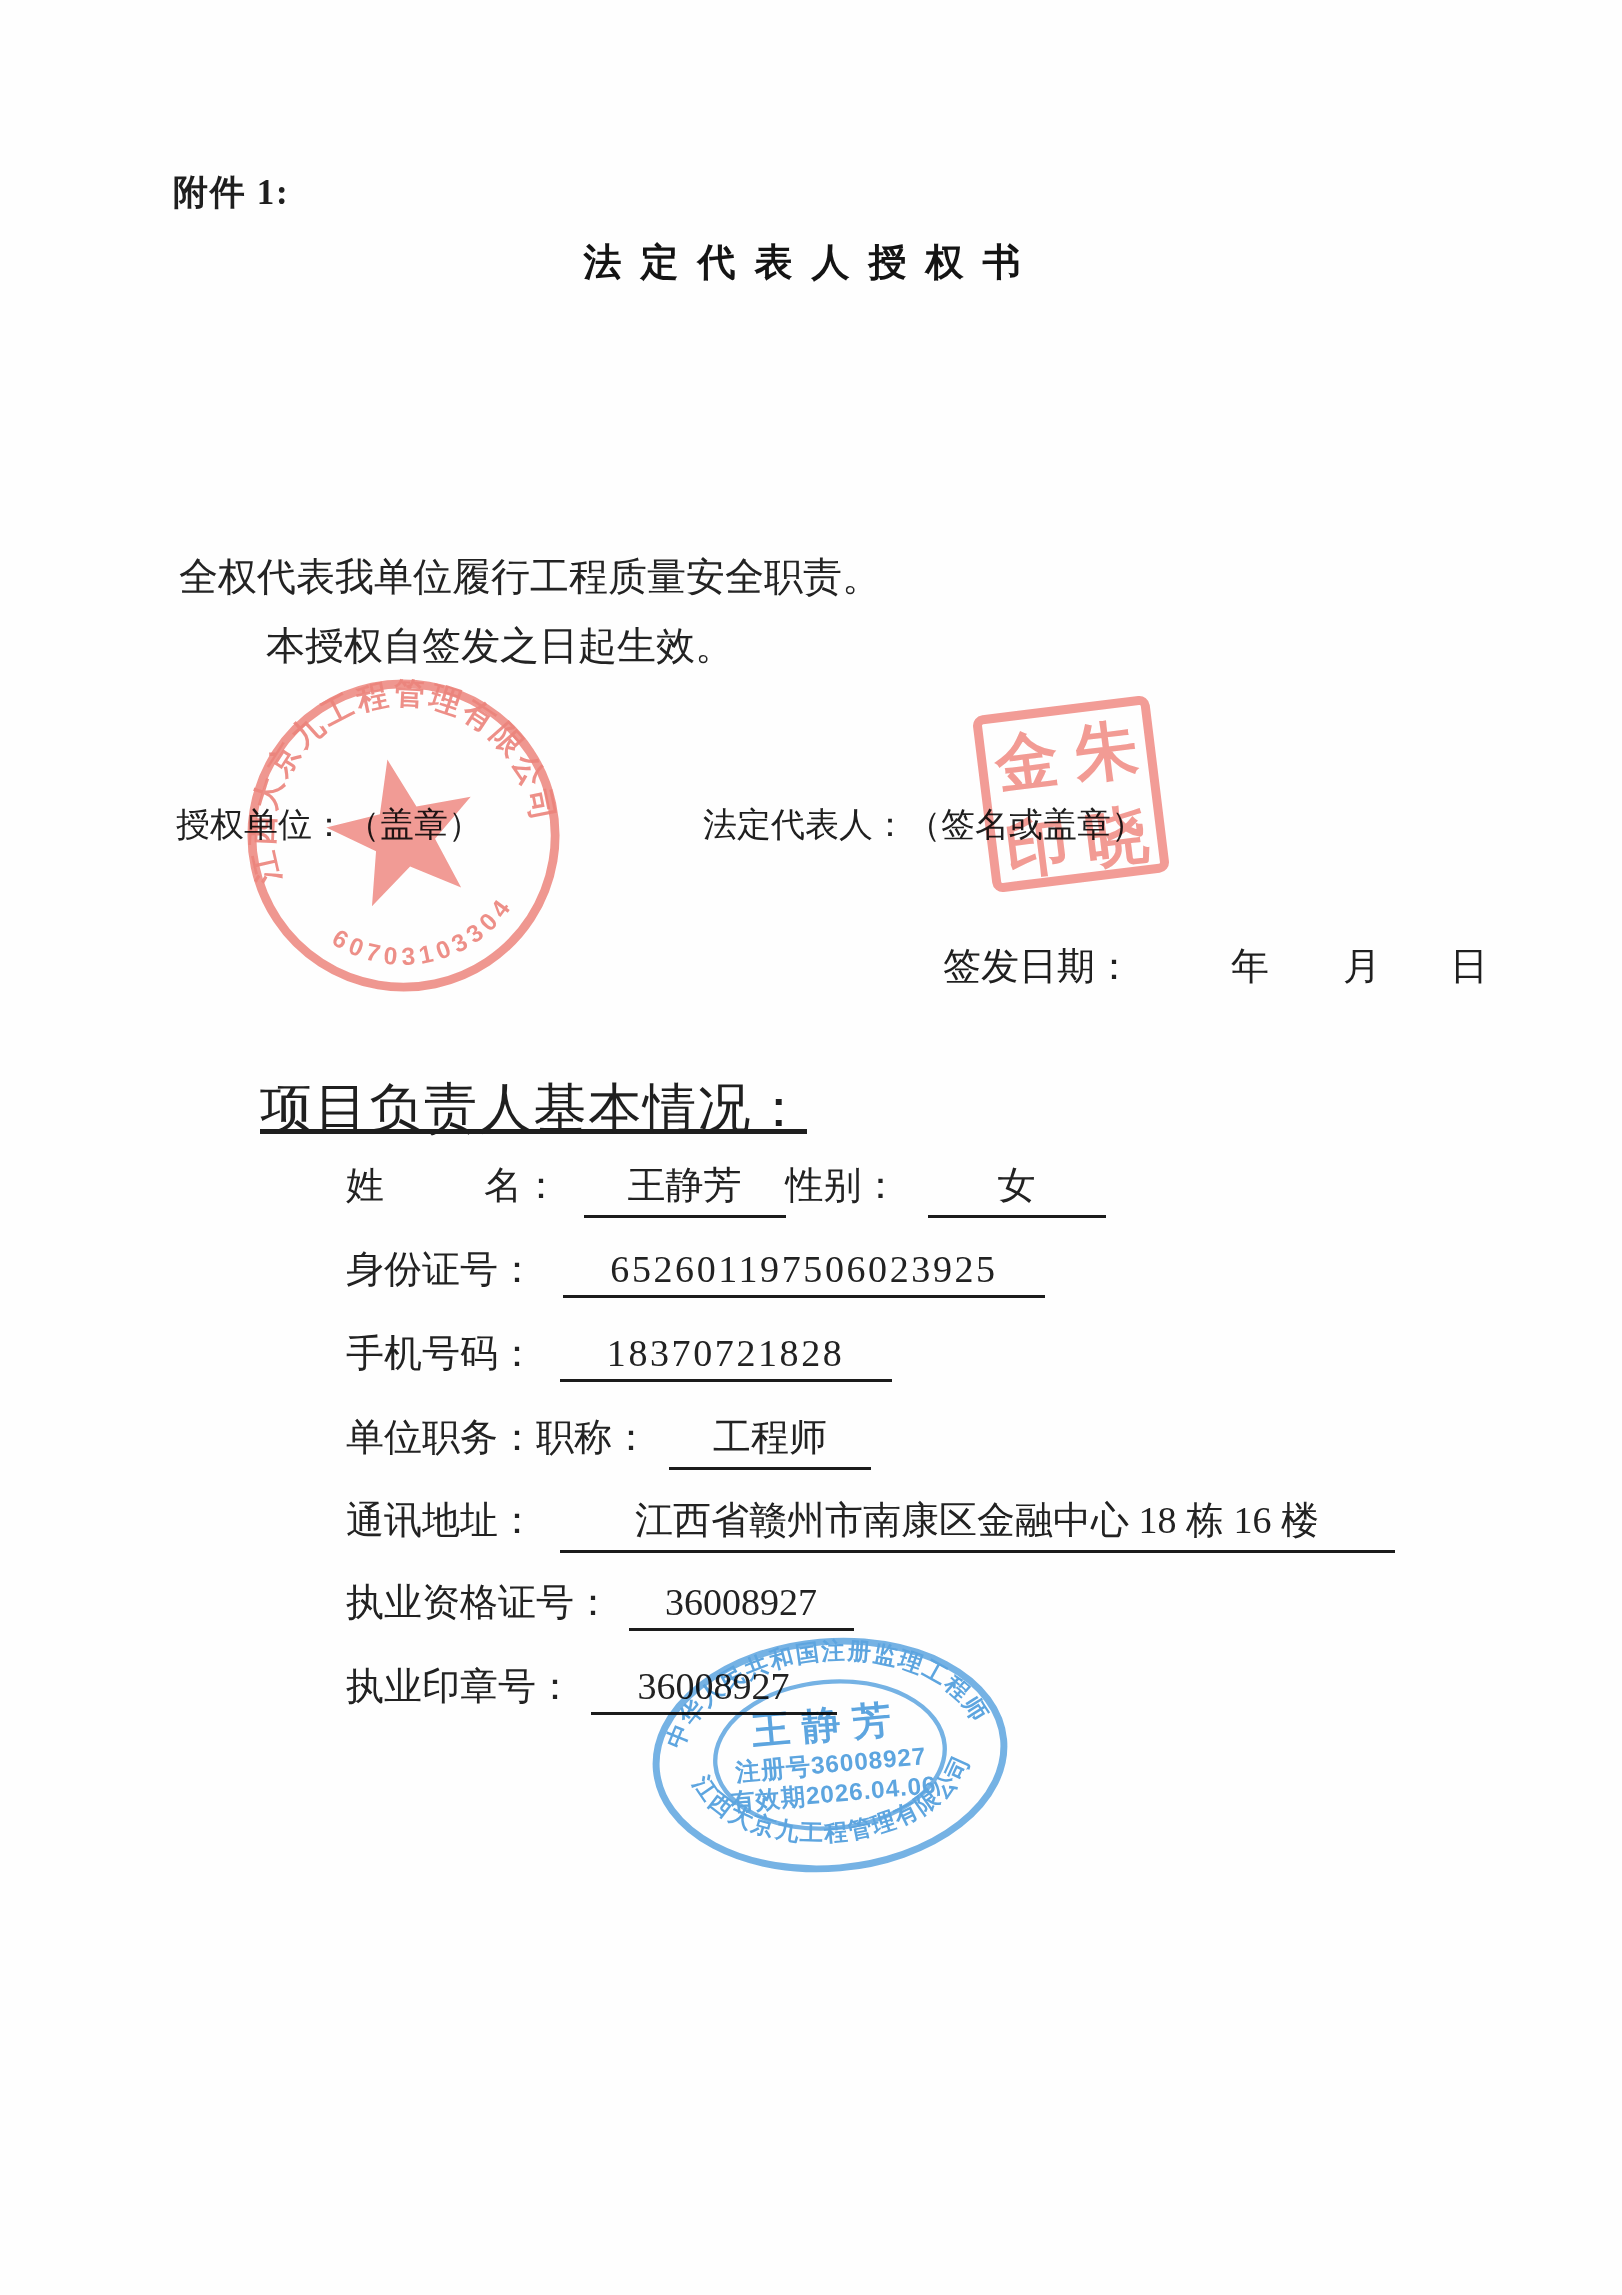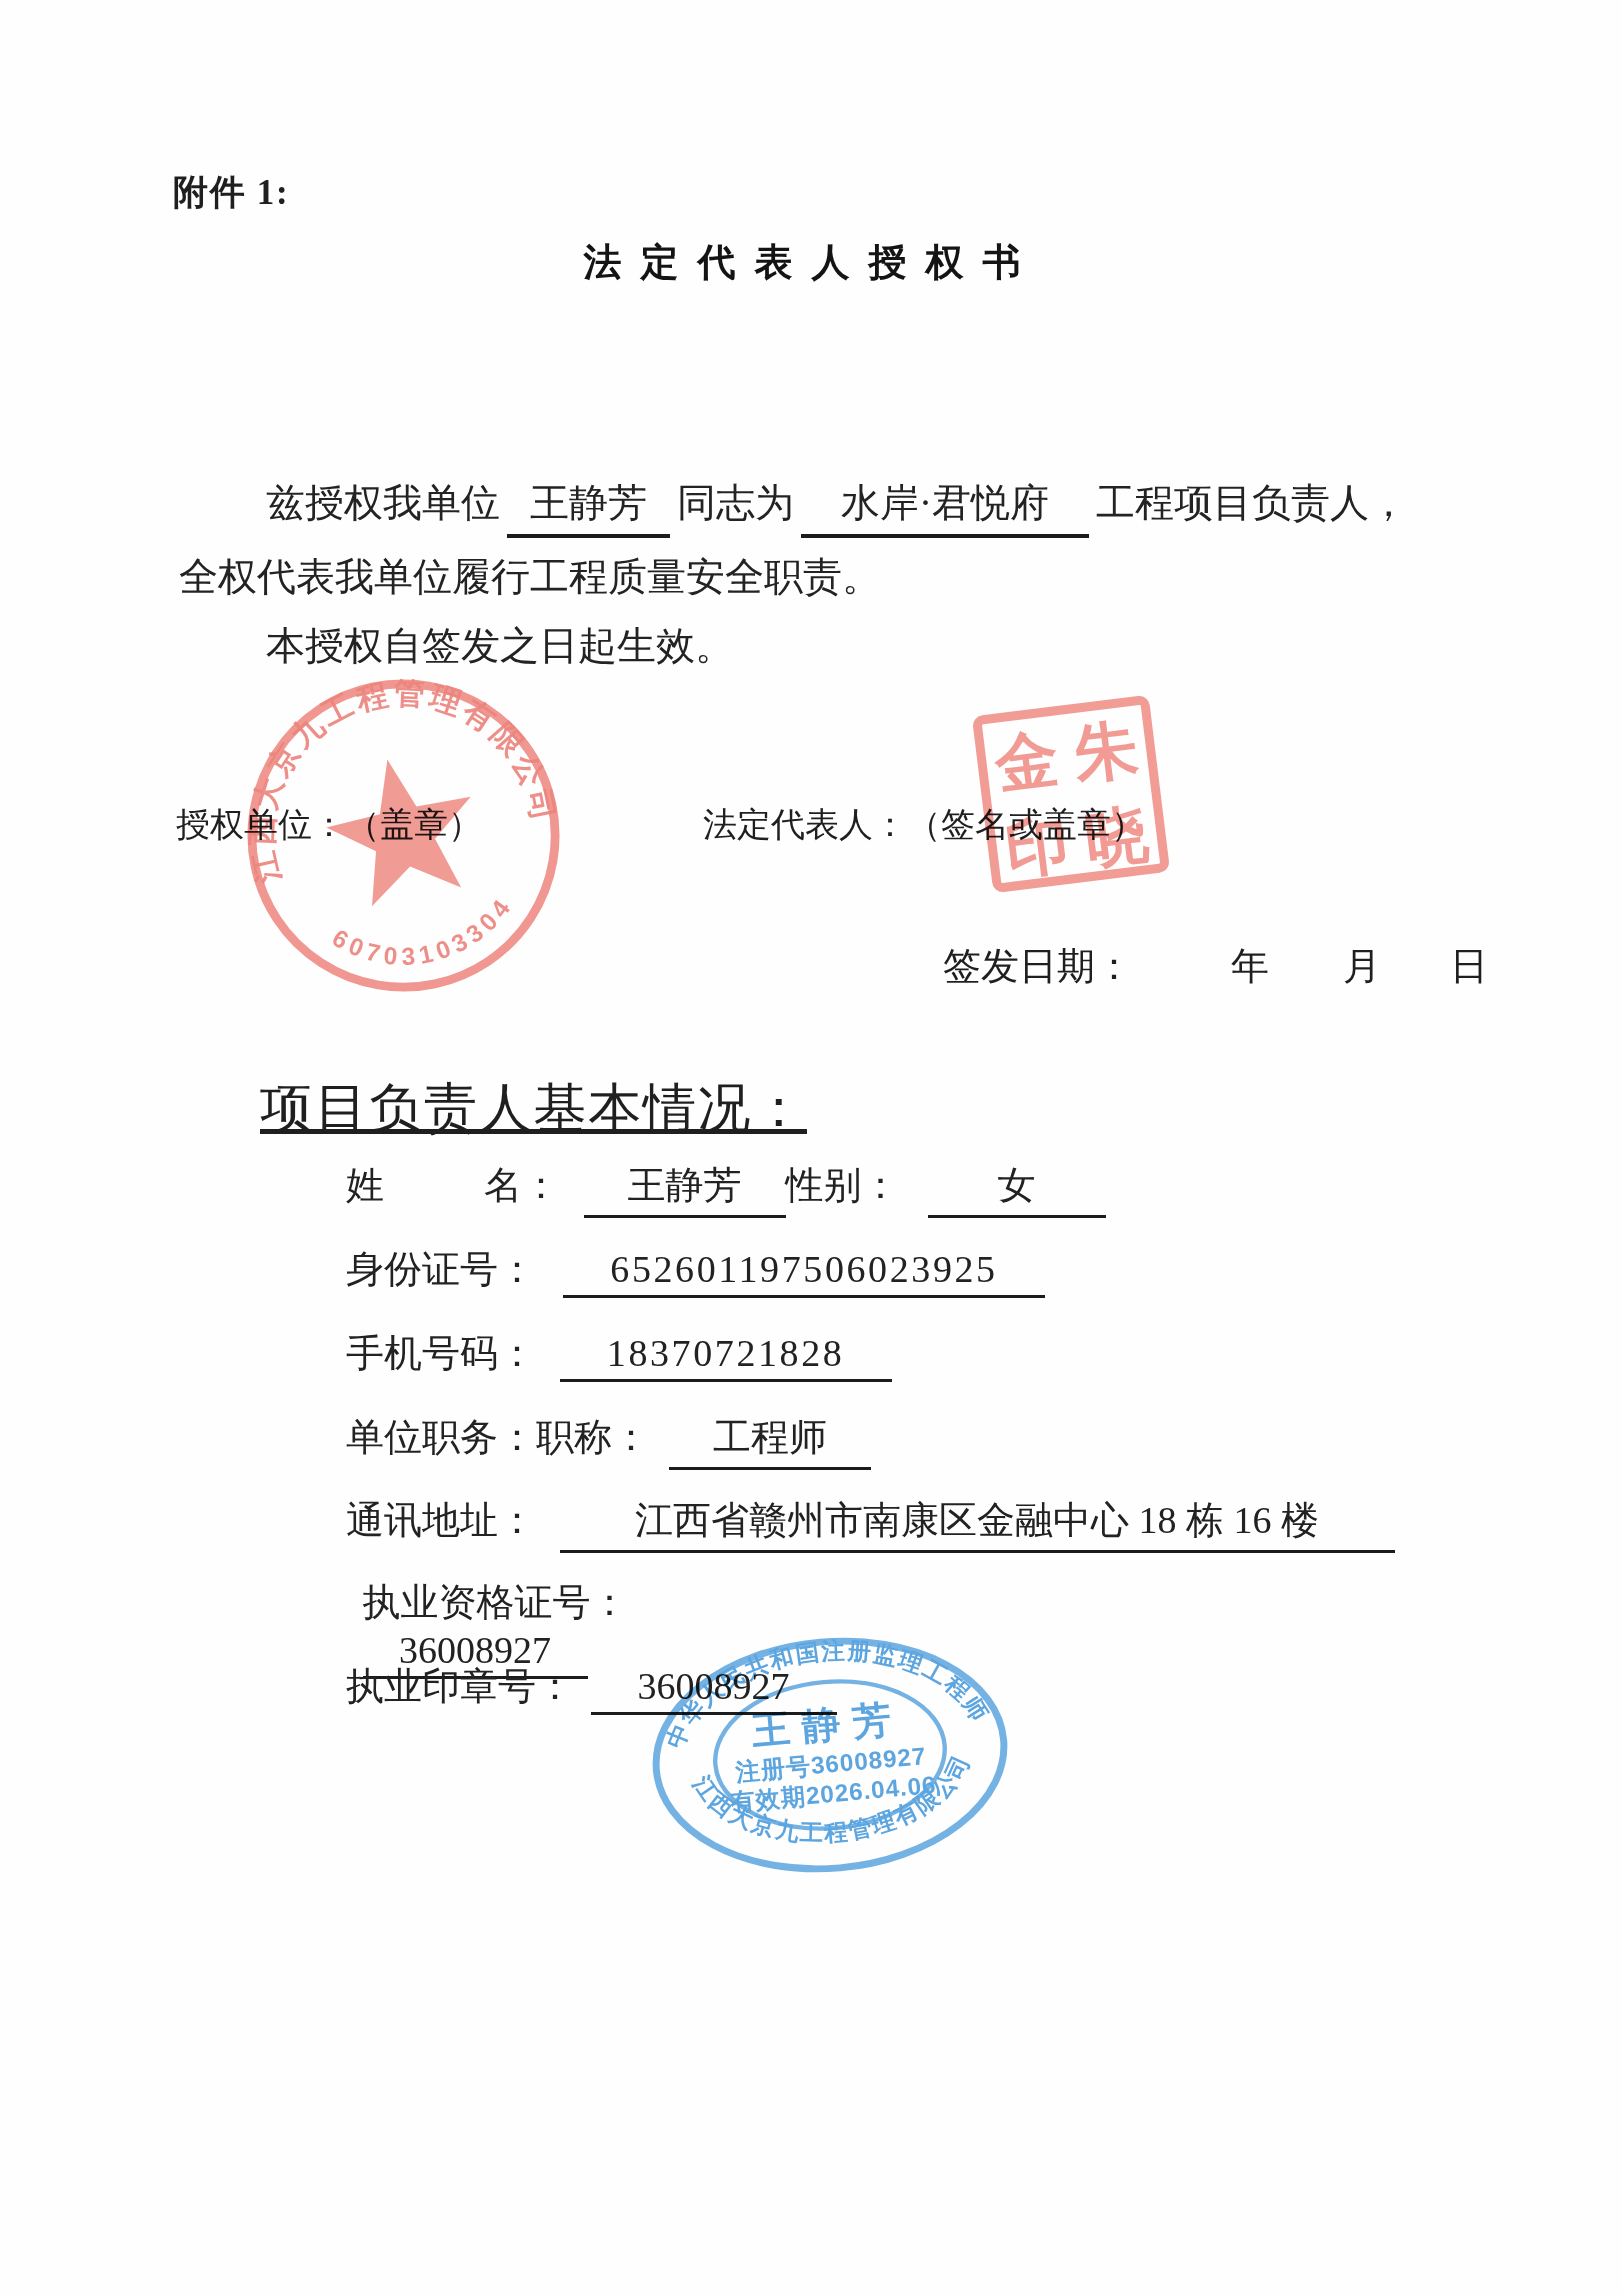--- a/index.html
+++ b/index.html
@@ -25,21 +25,21 @@
   }
   .ul-proj { padding:0 40px 3.5px 40px; }
   .sign-label { top:802px; font-size:34px; white-space:nowrap; }
   .date-item { top:941px; font-size:38px; white-space:nowrap; }
   .section-title { left:260px; top:1073px; font-size:53px; letter-spacing:1.7px;text-decoration:underline; }
   .form-row {
     position:absolute; left:346px; display:flex; align-items:baseline;
     font-size:38px; white-space:nowrap; color:#222;
   }
   .r1 { top:1160px; } .r2 { top:1244px; } .r3 { top:1328px; }
-  .r4 { top:1412px; } .r5 { top:1495px; } .r6 { top:1577px;flex-direction:column; }
+  .r4 { top:1412px; } .r5 { top:1495px; } .r6 { top:1577px; }
   .r7 { top:1661px; }
   .ul-val {
     display:inline-block; text-align:center;
     border-bottom:3.5px solid #1c1c1c; padding-bottom:4.4px;
   }
   
   .stamp { position:absolute; mix-blend-mode:multiply; opacity:0.92; }
   .company-seal { left:236px; top:668px; transform:rotate(-12deg); }
   .seal-ring-text { font-size:35px; font-weight:bold; fill:#ec7b72; letter-spacing:4px;
                     font-family:"Liberation Serif",serif; opacity:0.9; }
@@ -65,23 +65,20 @@
               font-family:"Liberation Sans",sans-serif; }
 </style>
 </head>
 <body>
 
 <div class="page">
 
   <div class="abs attachment">附件 1:</div>
   <h1 class="abs doc-title">法定代表人授权书</h1>
 
-  <div class="abs para p1">
-    <span class="indent"></span><span>兹授权我单位</span><span class="ul-inline">王静芳</span><span>同志为</span><span class="ul-inline ul-proj">水岸·君悦府</span><span>工程项目负责人，</span>
-  </div>
   <div class="abs para p2">全权代表我单位履行工程质量安全职责。</div>
   <div class="abs para p3">
     <span class="indent"></span><span>本授权自签发之日起生效。</span>
   </div>
 
   <div class="abs sign-label" style="left:176px">授权单位：（盖章）</div>
   <div class="abs sign-label" style="left:703px">法定代表人：（签名或盖章）</div>
 
   <div class="abs date-item" style="left:943px">签发日期：</div>
   <div class="abs date-item" style="left:1231px">年</div>

